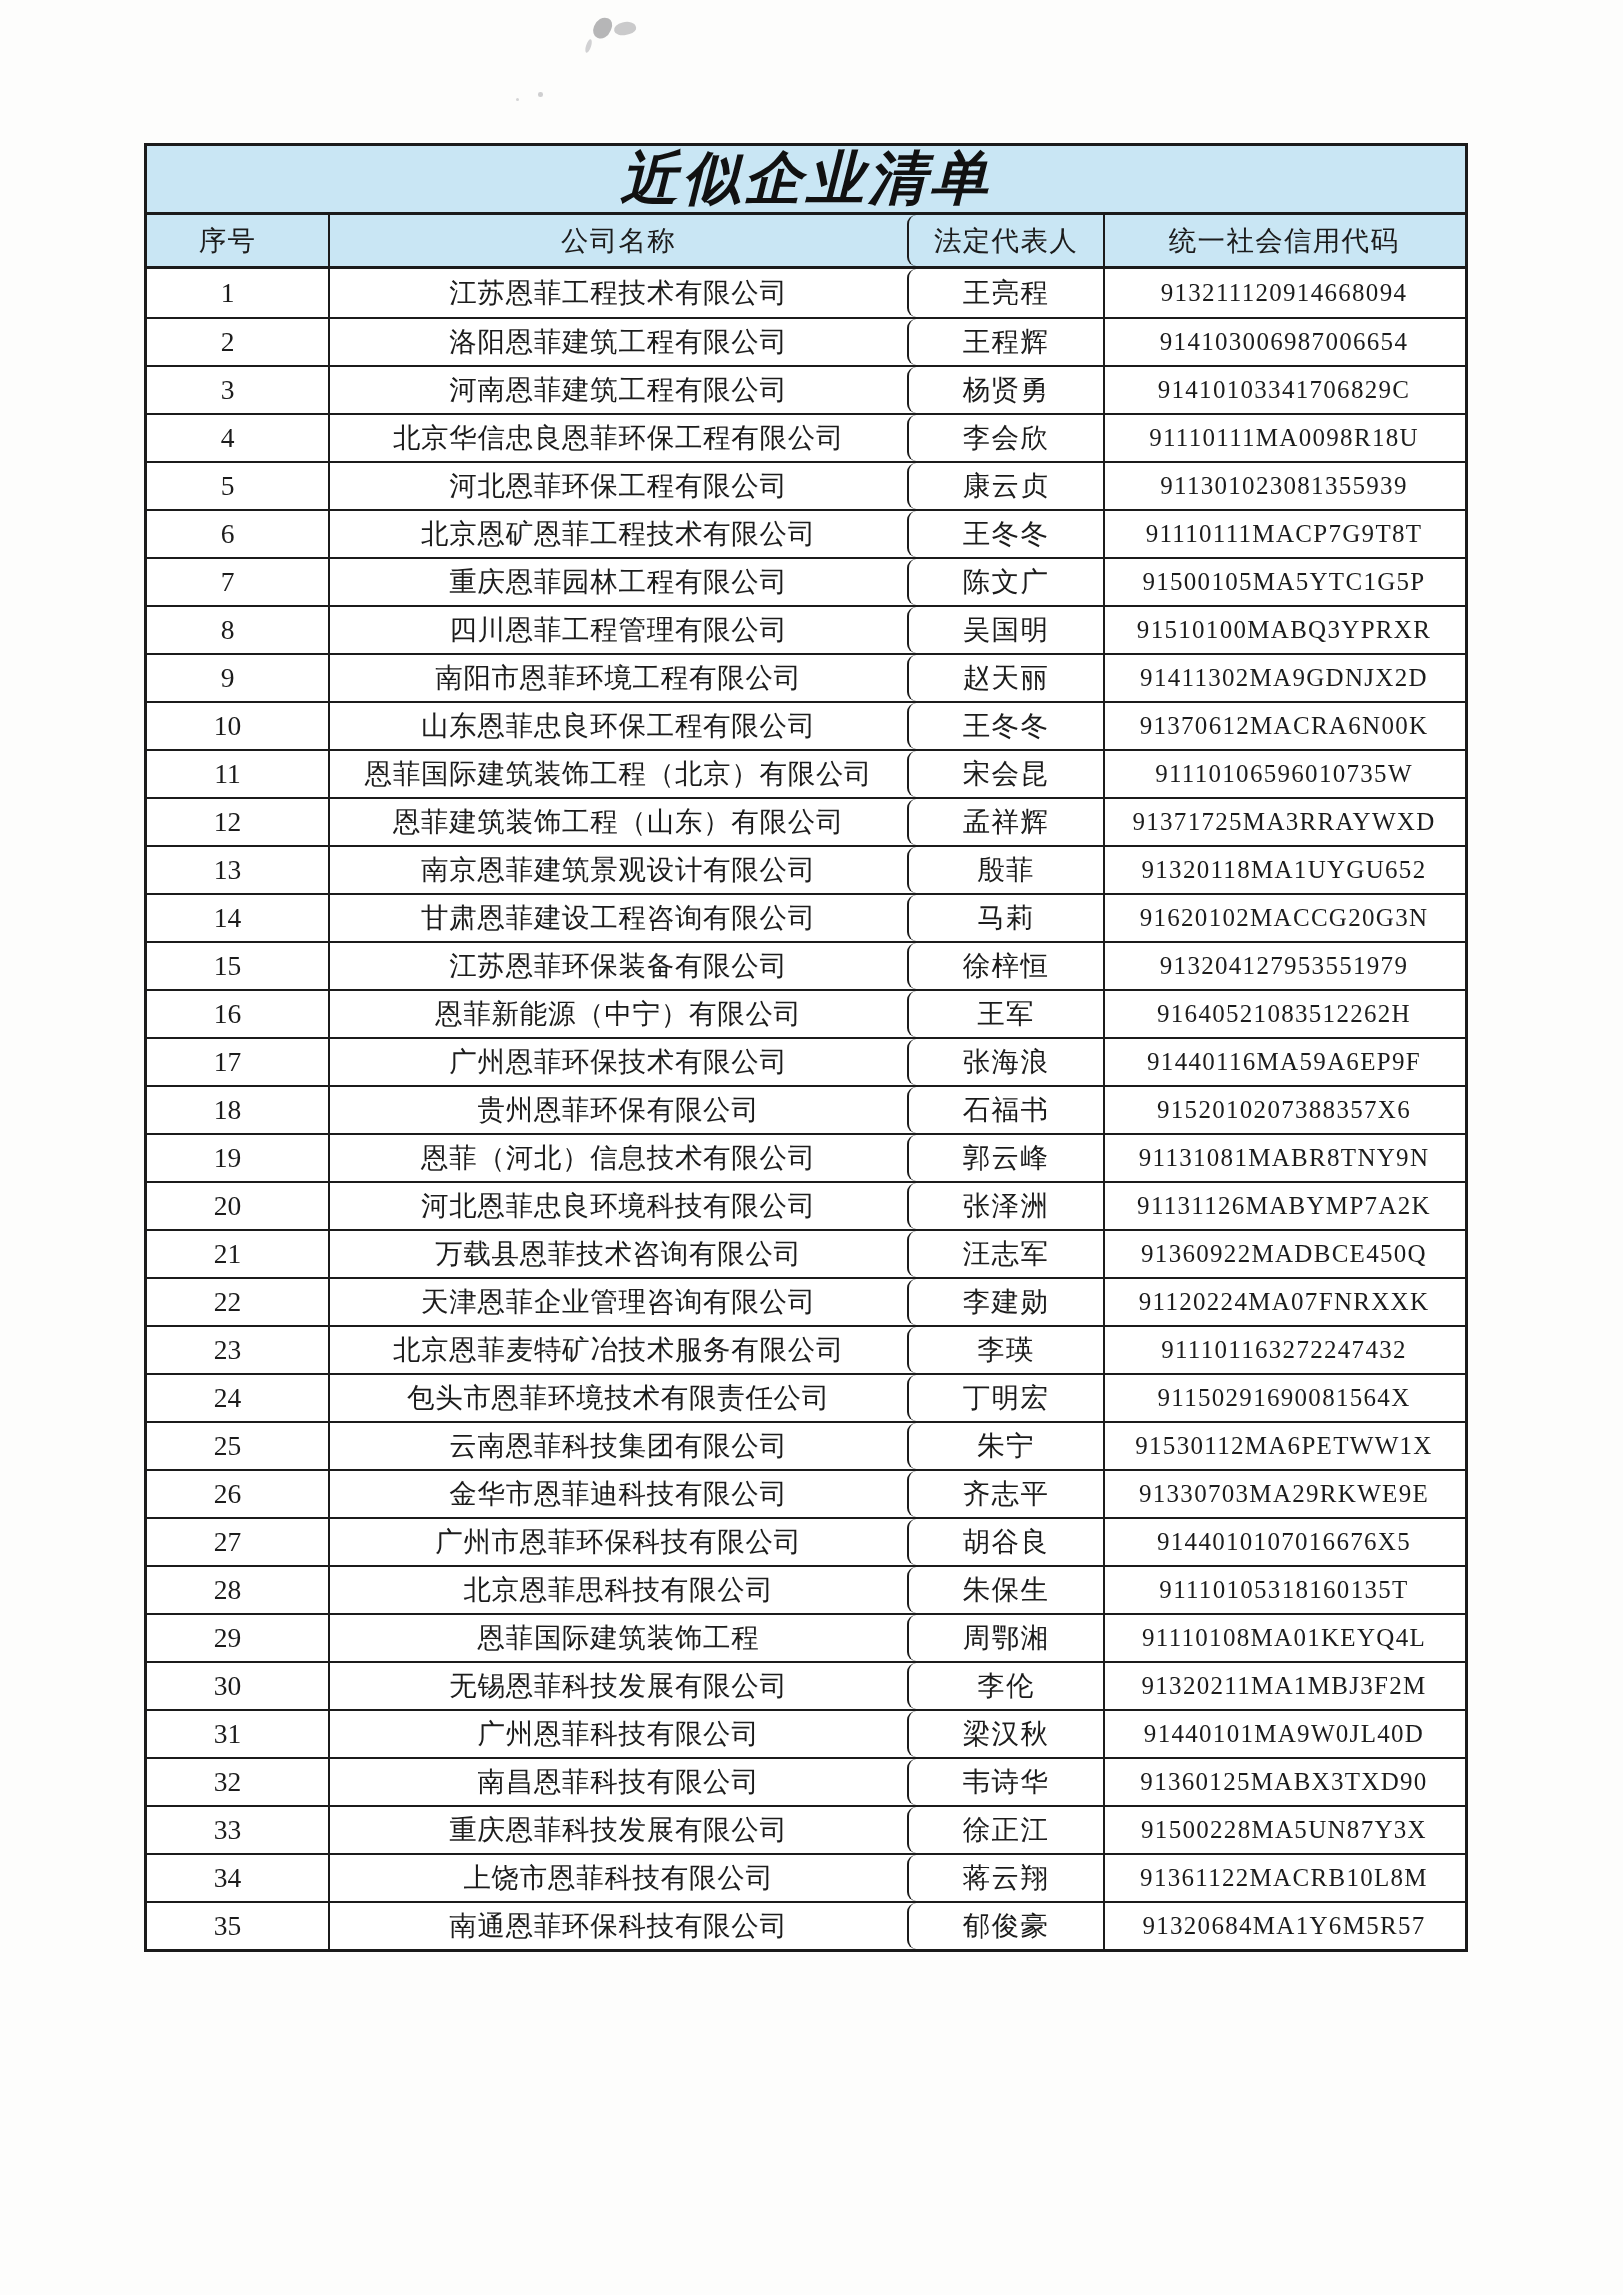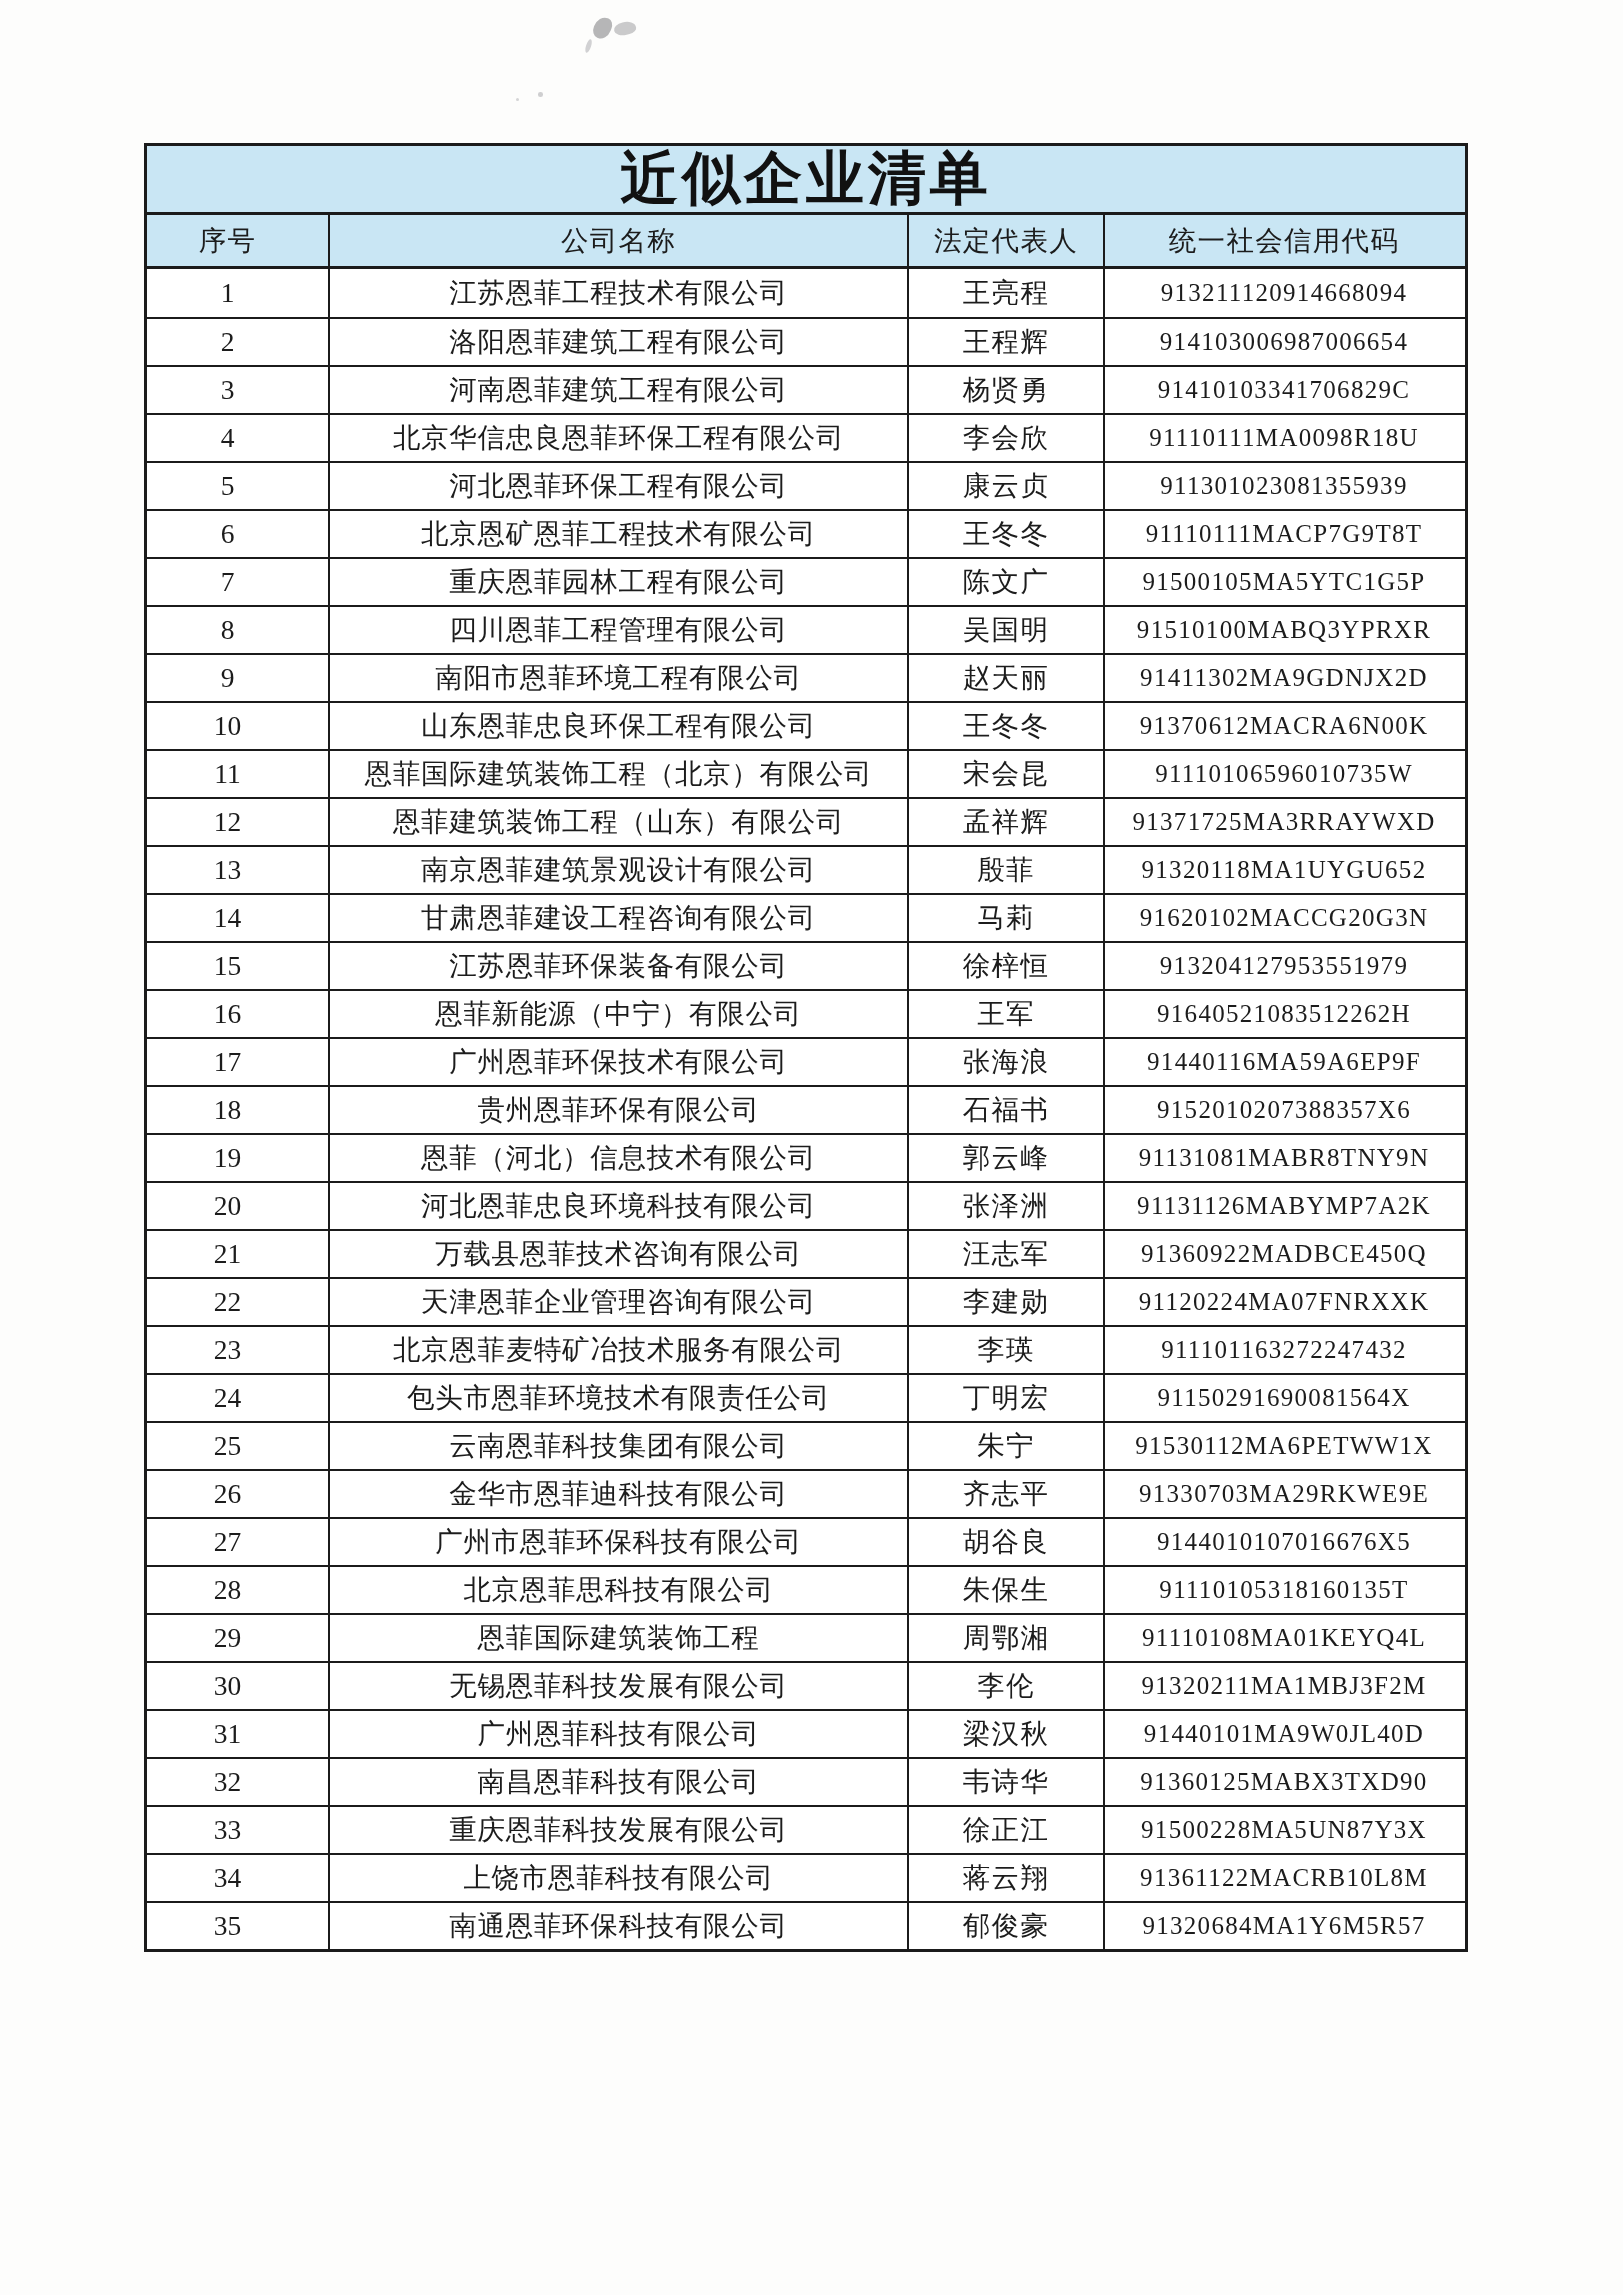--- a/index.html
+++ b/index.html
@@ -23,20 +23,21 @@
   .title-row {
     height:69px;
     background:#c9e6f4;
     border-bottom:3.9px solid #1b1b1b;
     display:flex; align-items:center; justify-content:center;
     font-family:"Liberation Sans","DejaVu Sans",sans-serif;
     font-weight:bold;
     font-size:58px;
     letter-spacing:3.9px;
     color:#111;
+    font-style:italic;
   }
 
   .header-row {
     display:grid;
     grid-template-columns:161px 599px 196px 360px;
     background:#c9e6f4;
     border-bottom:3.3px solid #1b1b1b;
     height:54px;
   }
   .header-row .cell {
@@ -53,21 +54,21 @@
   .trow + .trow { border-top:2.6px solid #1b1b1b; }
 
   .cell {
     display:flex; align-items:center; justify-content:center;
     overflow:hidden; white-space:nowrap;
   }
   .cell + .cell { border-left:2px solid #1b1b1b; }
 
   .c-no      { font-size:27.5px; }
   .c-company { font-size:27.5px; letter-spacing:0.7px;margin-left:20px; }
-  .c-rep     { font-size:27.5px; letter-spacing:1.3px; }
+  .c-rep     { font-size:27.5px; letter-spacing:1.3px;border-radius:9px; }
   .c-code    { font-size:25px; letter-spacing:1.3px; }
 
   
   .smudge { position:absolute; pointer-events:none; }
   .sm-a { left:594px; top:17px; width:17px; height:22px;
           background:rgba(95,95,100,0.45);
           border-radius:60% 40% 55% 45%; transform:rotate(22deg); }
   .sm-b { left:614px; top:22px; width:22px; height:13px;
           background:rgba(95,95,100,0.32);
           border-radius:50% 60% 40% 55%; transform:rotate(-14deg); }

